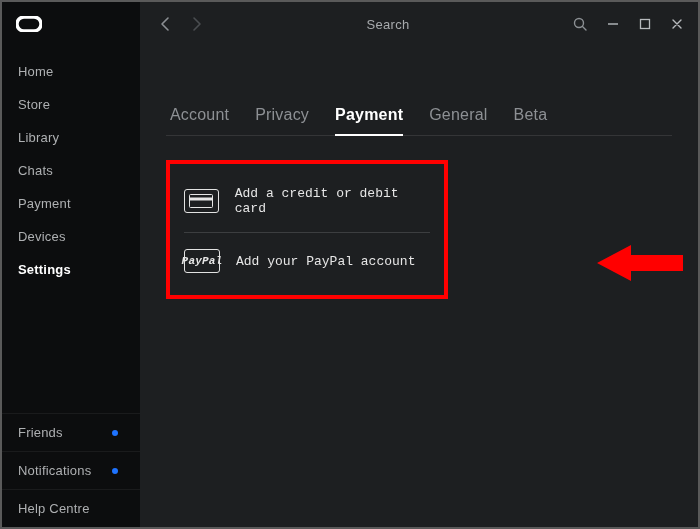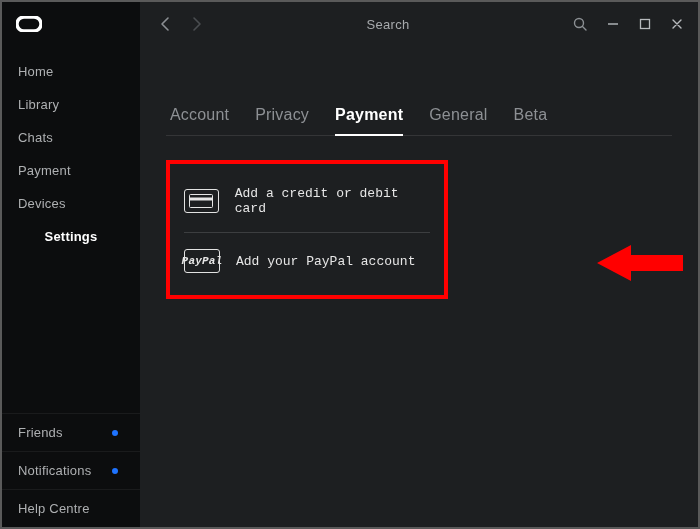--- a/index.html
+++ b/index.html
@@ -34,21 +34,21 @@
     display:inline-block;
   }
   .nav-section { padding-top: 6px; }
   .nav-item {
     padding: 9px 16px;
     font-size: 13px;
     letter-spacing: .2px;
     color: #aeb0b2;
     cursor: pointer;
   }
-  .nav-item.active { color: #ffffff; font-weight: 600; text-align: center; }
+  .nav-item.active { color: #ffffff; font-weight: 600; }
   .sidebar-spacer { flex: 1 1 auto; }
   .nav-bottom .nav-item {
     border-top: 1px solid rgba(255,255,255,0.06);
     padding: 11px 16px;
     display: flex;
     align-items: center;
     justify-content: space-between;
   }
   .dot {
     width: 6px; height: 6px; border-radius: 50%;
@@ -168,20 +168,21 @@
   <aside class="sidebar">
     <div class="brand-row">
       <span class="brand-icon">
         <svg width="26" height="16" viewBox="0 0 26 16">
           <rect x="1" y="1" width="24" height="14" rx="7" ry="7" fill="none" stroke="#ffffff" stroke-width="3.4"></rect>
         </svg>
       </span>
     </div>
     <nav class="nav-section">
       <div class="nav-item">Home</div>
+      <div class="nav-item">Store</div>
       <div class="nav-item">Library</div>
       <div class="nav-item">Chats</div>
       <div class="nav-item">Payment</div>
       <div class="nav-item">Devices</div>
       <div class="nav-item active">Settings</div>
     </nav>
     <div class="sidebar-spacer"></div>
     <nav class="nav-bottom">
       <div class="nav-item">
         <span>Friends</span>

